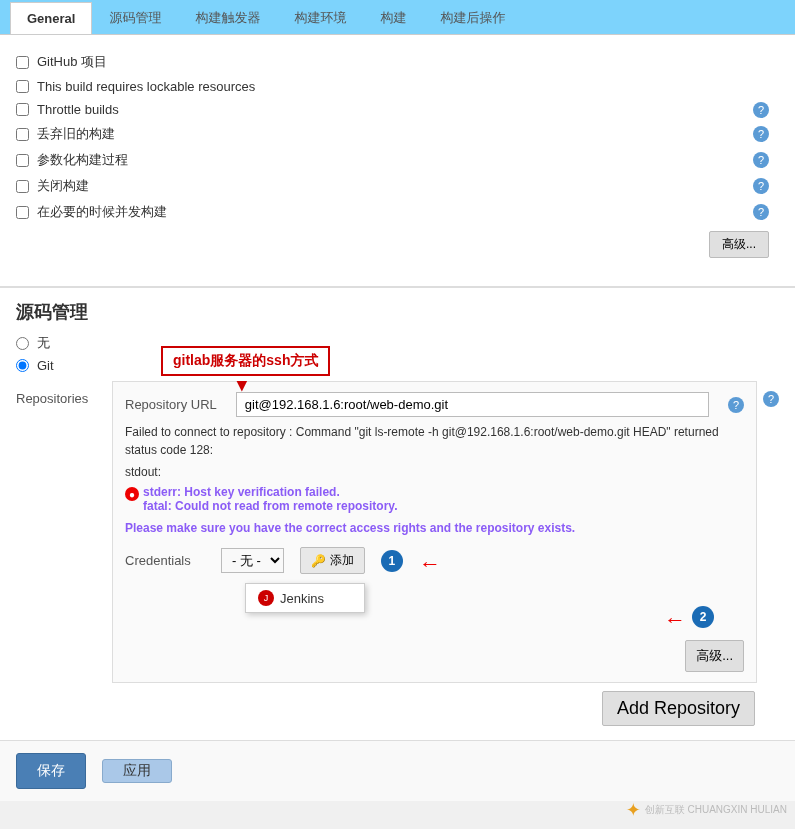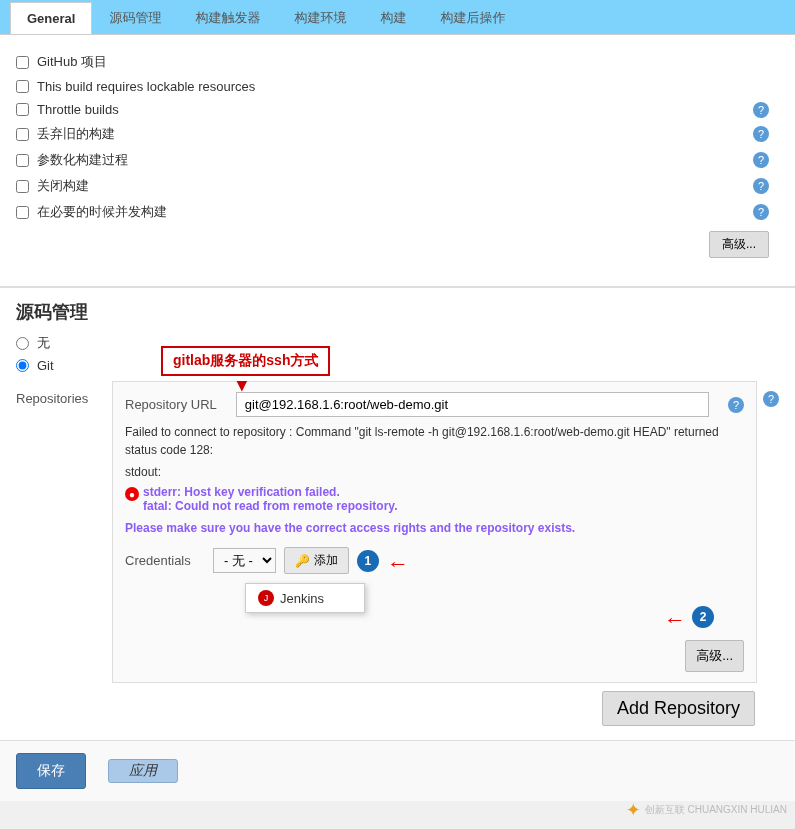--- a/index.html
+++ b/index.html
@@ -173,21 +173,21 @@
     .error-red {
       color: #8b5cf6;
       font-weight: bold;
       font-size: 12px;
     }
 
     
     .credentials-row {
       display: flex;
       align-items: center;
-      gap: 8px;
+      gap: 16px;
       margin-top: 10px;
       position: relative;
     }
     .cred-label {
       font-size: 13px;
       color: #555;
       width: 80px;
     }
     .cred-select {
       border: 1px solid #bbb;
@@ -267,41 +267,40 @@
       margin-top: 10px;
     }
 
     
     .bottom-bar {
       display: flex;
       align-items: center;
       padding: 12px 16px;
       background: #f9f9f9;
       border-top: 1px solid #ddd;
-      gap: 22px;
+      gap: 16px;
       margin-top: 10px;
     }
     .btn-save {
       background: #4a7fb5;
       color: white;
       border: 1px solid #3a6a9a;
       padding: 8px 20px;
       cursor: pointer;
       font-size: 14px;
       border-radius: 3px;
     }
     .btn-apply {
       background: #aac8e8;
       color: #333;
       border: 1px solid #88aacc;
       padding: 2px 20px;
       cursor: pointer;
       font-size: 14px;
       border-radius: 3px;
-      font-style: italic;
     }
     .btn-add-repo {
       background: #e0e0e0;
       border: 1px solid #bbb;
       padding: 6px 14px;
       cursor: pointer;
       font-size: 18px;
       border-radius: 2px;
     }
     .btn-advanced2 {

